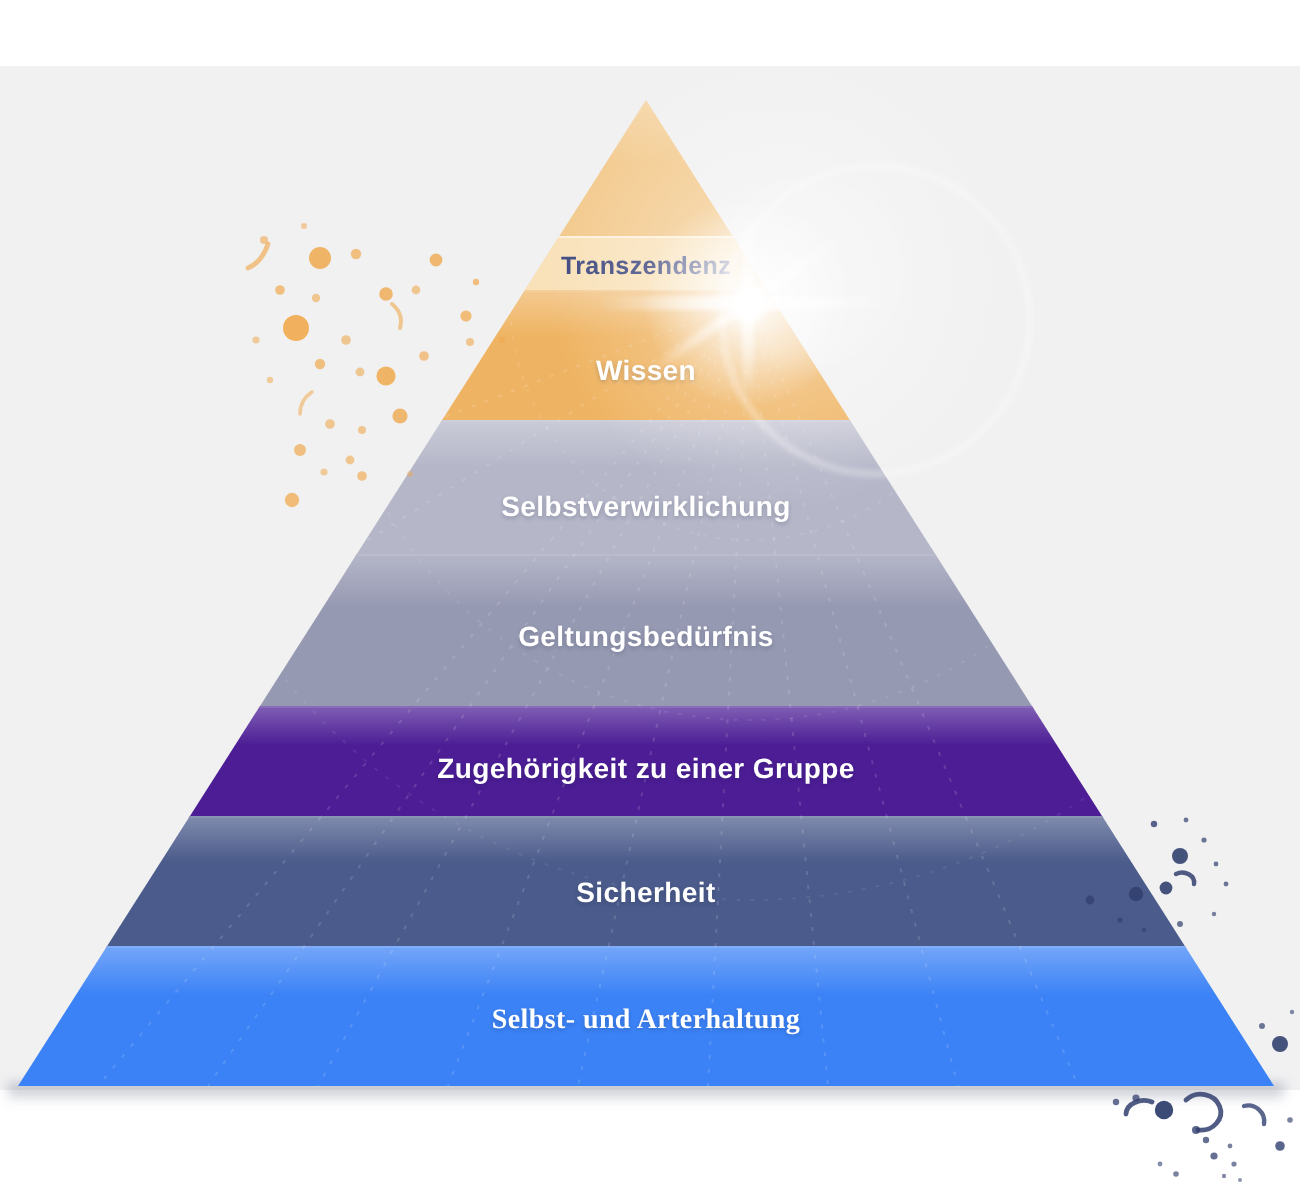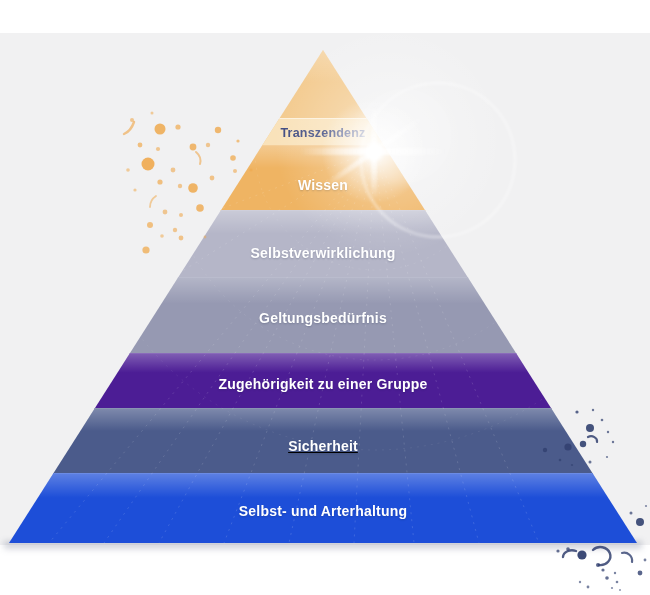--- a/index.html
+++ b/index.html
@@ -91,24 +91,24 @@
     </div>
     <div class="level lvl2" style="background: rgb(181, 182, 200);">
       <div class="lvl-label" style="color: rgb(255, 255, 255);">Selbstverwirklichung</div>
     </div>
     <div class="level lvl3" style="background: rgb(150, 153, 178);">
       <div class="lvl-label" style="color: rgb(255, 255, 255);">Geltungsbedürfnis</div>
     </div>
     <div class="level lvl4" style="background: #4c1d95;">
       <div class="lvl-label" style="color: rgb(255, 255, 255);">Zugehörigkeit zu einer Gruppe</div>
     </div>
-    <div class="level lvl5" style="background: rgb(75, 91, 139); text-decoration: underline;">
+    <div class="level lvl5" style="background: rgb(75, 91, 139);">
       <div class="lvl-label" style="color: rgb(255, 255, 255);">Sicherheit</div>
     </div>
-    <div class="level lvl6" style="background: #1d4ed8;">
+    <div class="level lvl6" style="background: #3b82f6; font-family: Liberation Serif, serif;">
       <div class="lvl-label" style="color: rgb(255, 255, 255);">Selbst- und Arterhaltung</div>
     </div>
 
     <svg class="grid-svg" width="628" height="493" viewBox="0 0 628 493">
       <g stroke="#ffffff" stroke-opacity="0.14" stroke-width="1" stroke-dasharray="2 5" fill="none">
         <line x1="366" y1="100" x2="150" y2="493"></line>
         <line x1="366" y1="100" x2="215" y2="493"></line>
         <line x1="366" y1="100" x2="280" y2="493"></line>
         <line x1="366" y1="100" x2="345" y2="493"></line>
         <line x1="366" y1="100" x2="405" y2="493"></line>

